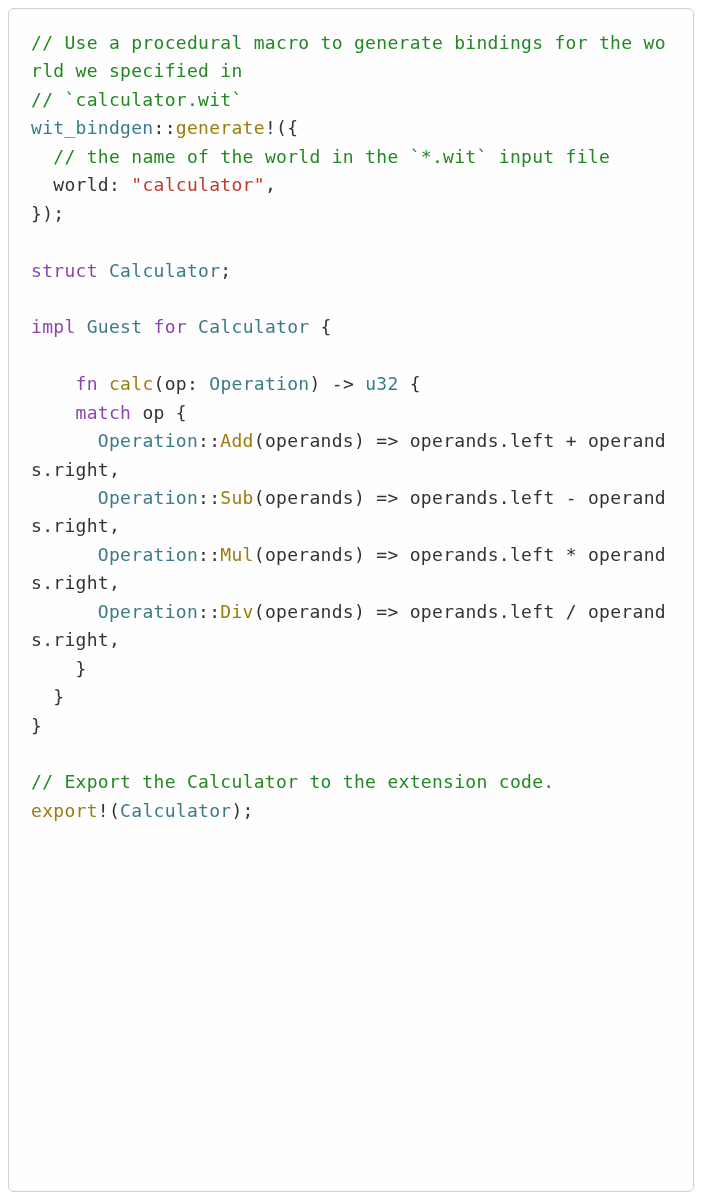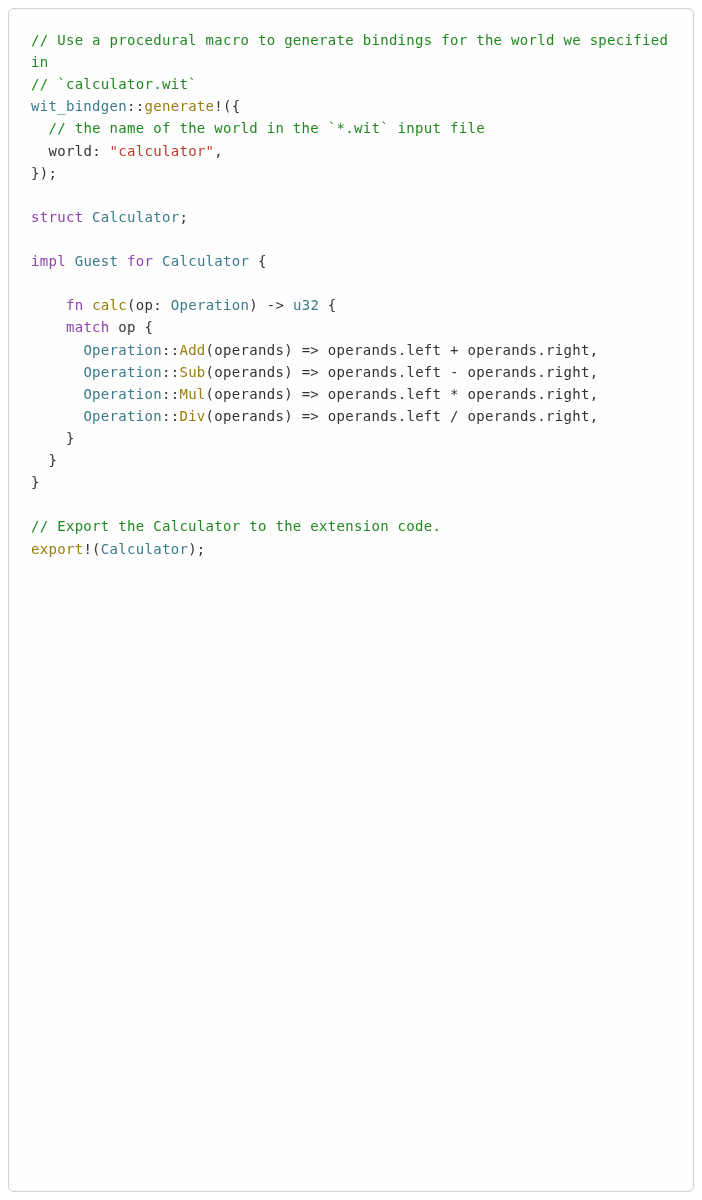--- a/index.html
+++ b/index.html
@@ -14,21 +14,21 @@
       padding: 8px;
       font-family: 'Menlo', 'Monaco', 'Consolas', monospace;
     }
     .code-block {
       width: 100%;
       height: 100%;
       border: 1px solid #d0d0d0;
       border-radius: 6px;
       padding: 20px 22px;
       background: #fefefe;
-      font-size: 14px;
+      font-size: 18px;
       line-height: 1.58;
       white-space: pre-wrap;
       word-wrap: break-word;
       word-break: break-all;
       color: #333;
       letter-spacing: 0.3px;
     }
     .c-comment { color: #228822; }
     .c-namespace { color: #3a7a8a; }
     .c-string { color: #c0392b; }

